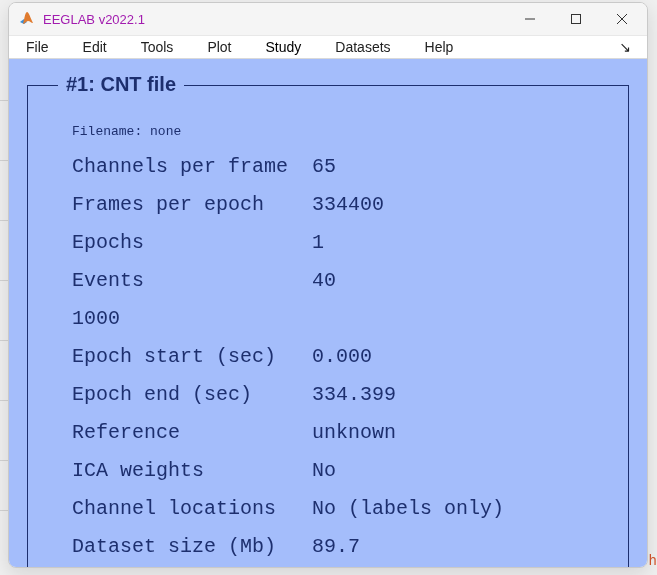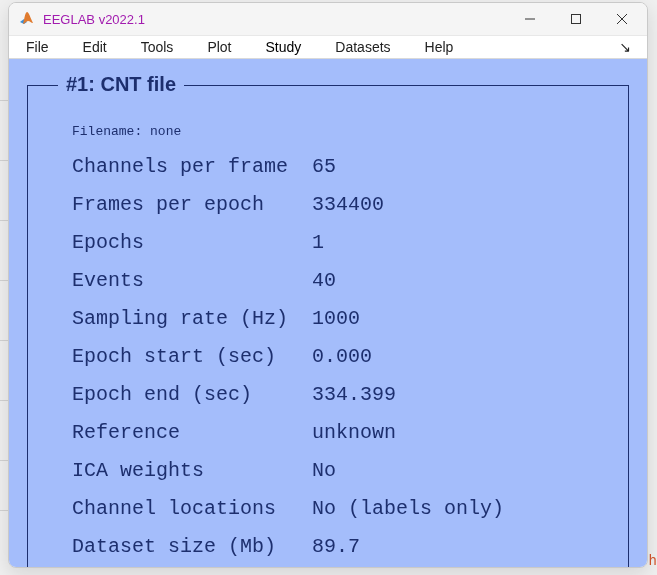--- a/index.html
+++ b/index.html
@@ -201,21 +201,20 @@
       </div>
       <div class="info-row">
         <span class="info-label">Epochs</span>
         <span class="info-value">1</span>
       </div>
       <div class="info-row">
         <span class="info-label">Events</span>
         <span class="info-value">40</span>
       </div>
       <div class="info-row">
-        <span class="info-label">Sampling rate (Hz)</span>
         <span class="info-value">1000</span>
       </div>
       <div class="info-row">
         <span class="info-label">Epoch start (sec)</span>
         <span class="info-value"> 0.000</span>
       </div>
       <div class="info-row">
         <span class="info-label">Epoch end (sec)</span>
         <span class="info-value">334.399</span>
       </div>

